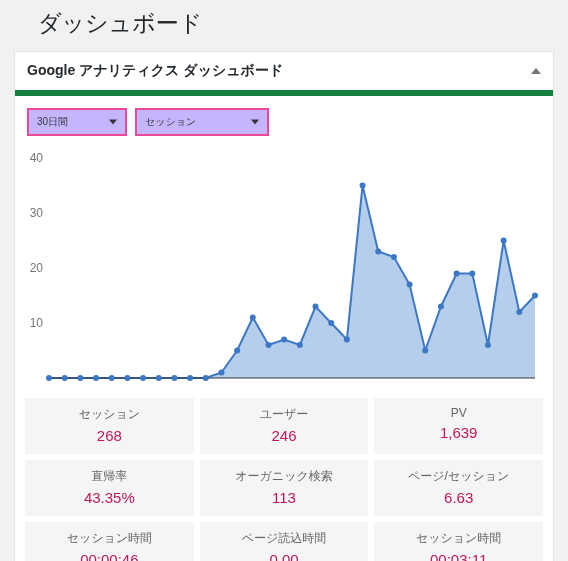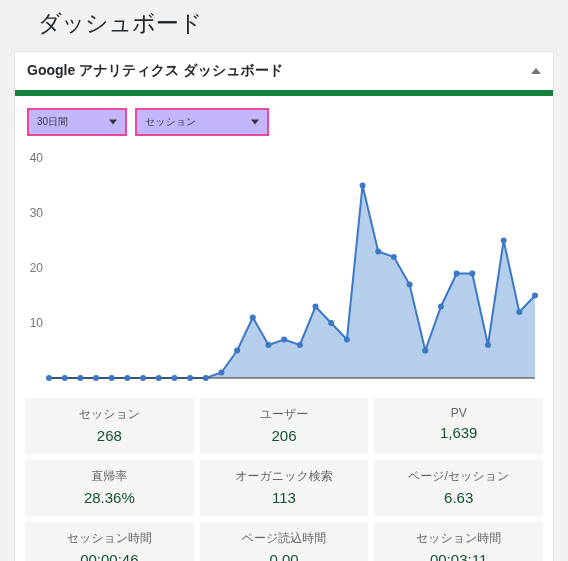--- a/index.html
+++ b/index.html
@@ -86,21 +86,21 @@
   text-align: center;
   padding: 8px 4px 10px;
 }
 .stat-label {
   font-size: 12px;
   color: #666;
   margin-bottom: 4px;
 }
 .stat-value {
   font-size: 15px;
-  color: #14532d;
+  color: #be185d;
 }
 </style>
 </head>
 <body>
 
 <div class="page-title">ダッシュボード</div>
 
 <div class="panel">
   <div class="panel-header">
     <div class="panel-title">Google アナリティクス ダッシュボード</div>
@@ -160,29 +160,29 @@
       </svg>
   </div>
 
   <div class="stats" id="stats-grid">
       <div class="stat">
         <div class="stat-label">セッション</div>
         <div class="stat-value">268</div>
       </div>
       <div class="stat">
         <div class="stat-label">ユーザー</div>
-        <div class="stat-value">206</div>
+        <div class="stat-value">246</div>
       </div>
       <div class="stat">
         <div class="stat-label">PV</div>
         <div class="stat-value">1,639</div>
       </div>
       <div class="stat">
         <div class="stat-label">直帰率</div>
-        <div class="stat-value">28.36%</div>
+        <div class="stat-value">43.35%</div>
       </div>
       <div class="stat">
         <div class="stat-label">オーガニック検索</div>
         <div class="stat-value">113</div>
       </div>
       <div class="stat">
         <div class="stat-label">ページ/セッション</div>
         <div class="stat-value">6.63</div>
       </div>
       <div class="stat">

